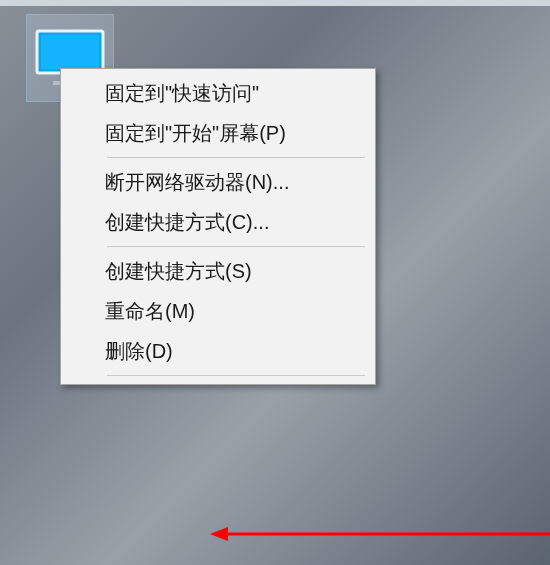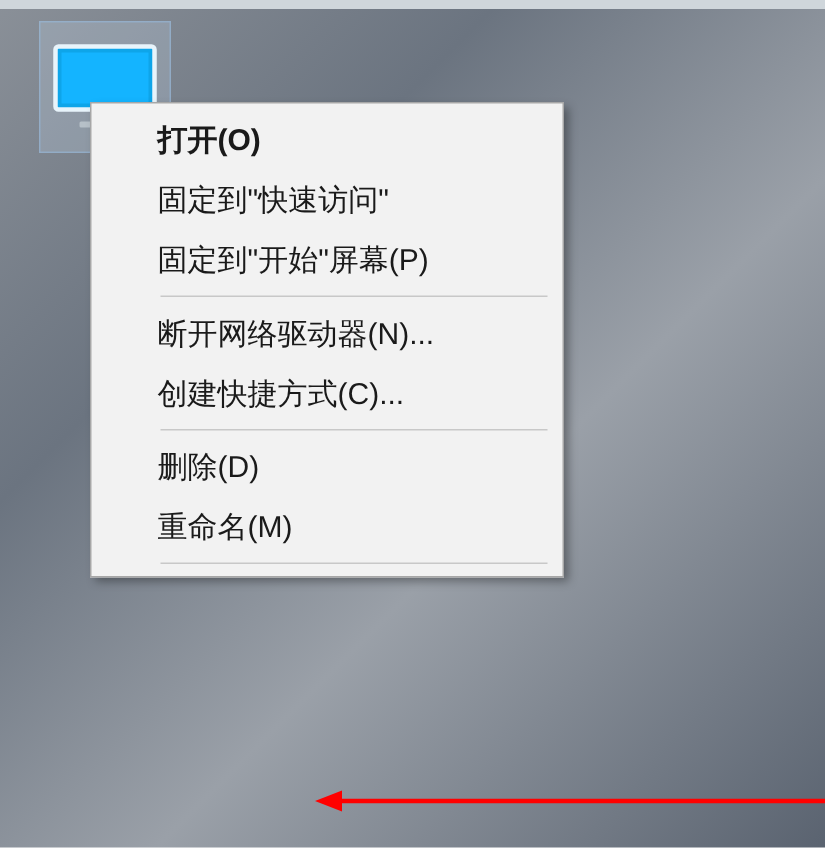--- a/index.html
+++ b/index.html
@@ -93,49 +93,49 @@
     <svg width="70" height="58" viewBox="0 0 70 58">
       <rect x="2" y="2" width="66" height="42" rx="2" fill="#0ea5e9" stroke="#e8f4fb" stroke-width="3"></rect>
       <rect x="6" y="6" width="58" height="34" fill="#14b4ff"></rect>
       <rect x="26" y="46" width="18" height="6" fill="#cfd8df"></rect>
       <rect x="18" y="52" width="34" height="4" rx="1" fill="#b6c0c8"></rect>
     </svg>
   </div>
 </div>
 
 <div class="context-menu" id="ctx">
-    <div class="menu-item bold">
-      <span class="menu-icon-col"></span>
-      <span class="menu-label">打开(O)</span>
-    </div>
     <div class="menu-item">
       <span class="menu-icon-col"></span>
       <span class="menu-label">固定到"快速访问"</span>
     </div>
     <div class="menu-item">
       <span class="menu-icon-col"></span>
       <span class="menu-label">固定到"开始"屏幕(P)</span>
     </div>
     <div class="separator"></div>
     <div class="menu-item">
       <span class="menu-icon-col"></span>
       <span class="menu-label">断开网络驱动器(N)...</span>
     </div>
     <div class="menu-item">
       <span class="menu-icon-col"></span>
       <span class="menu-label">创建快捷方式(C)...</span>
     </div>
     <div class="separator"></div>
     <div class="menu-item">
       <span class="menu-icon-col"></span>
-      <span class="menu-label">删除(D)</span>
+      <span class="menu-label">创建快捷方式(S)</span>
     </div>
     <div class="menu-item">
       <span class="menu-icon-col"></span>
       <span class="menu-label">重命名(M)</span>
+    </div>
+    <div class="menu-item">
+      <span class="menu-icon-col"></span>
+      <span class="menu-label">删除(D)</span>
     </div>
     <div class="separator"></div>
   </div>
 
 <svg class="arrow" viewBox="0 0 340 20">
   <line x1="340" y1="10" x2="14" y2="10" stroke="#ff0000" stroke-width="3"></line>
   <polygon points="0,10 18,3 18,17" fill="#ff0000"></polygon>
 </svg>
 
 </body></html>

